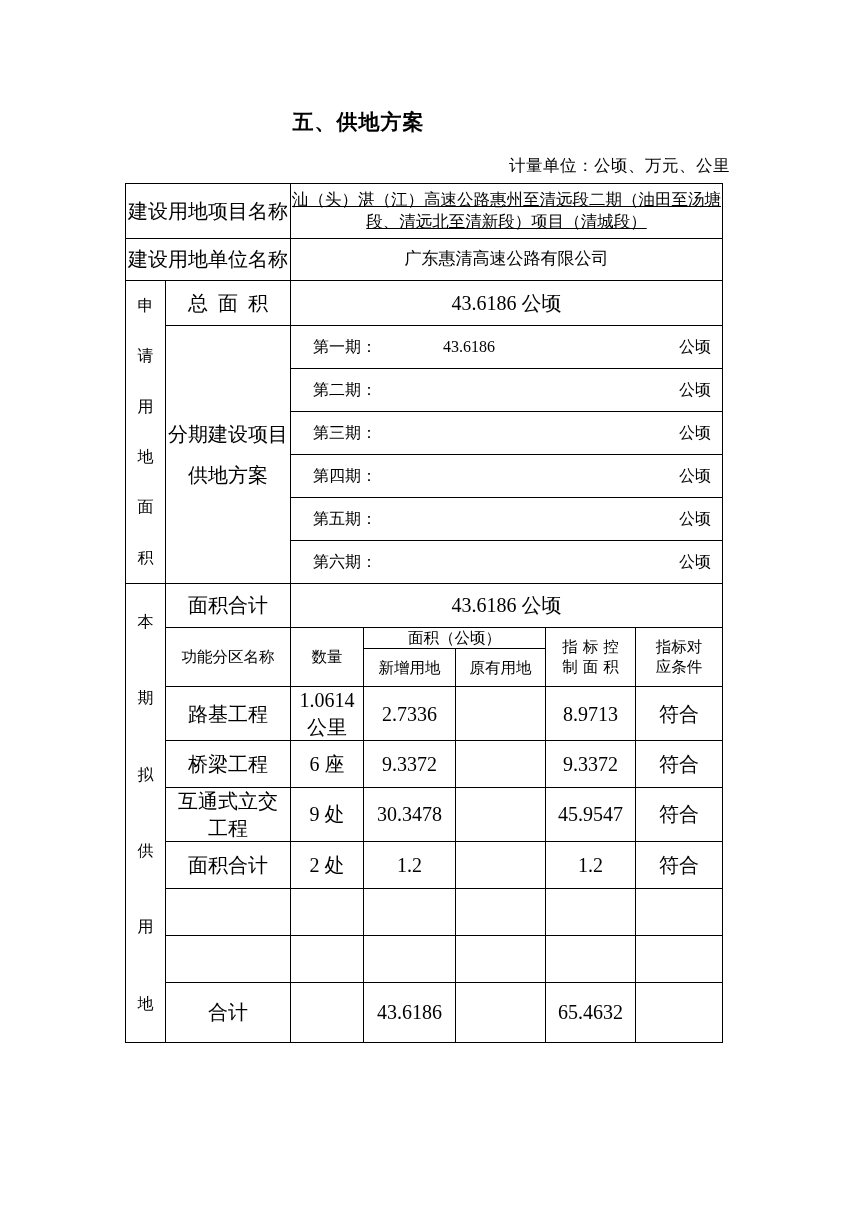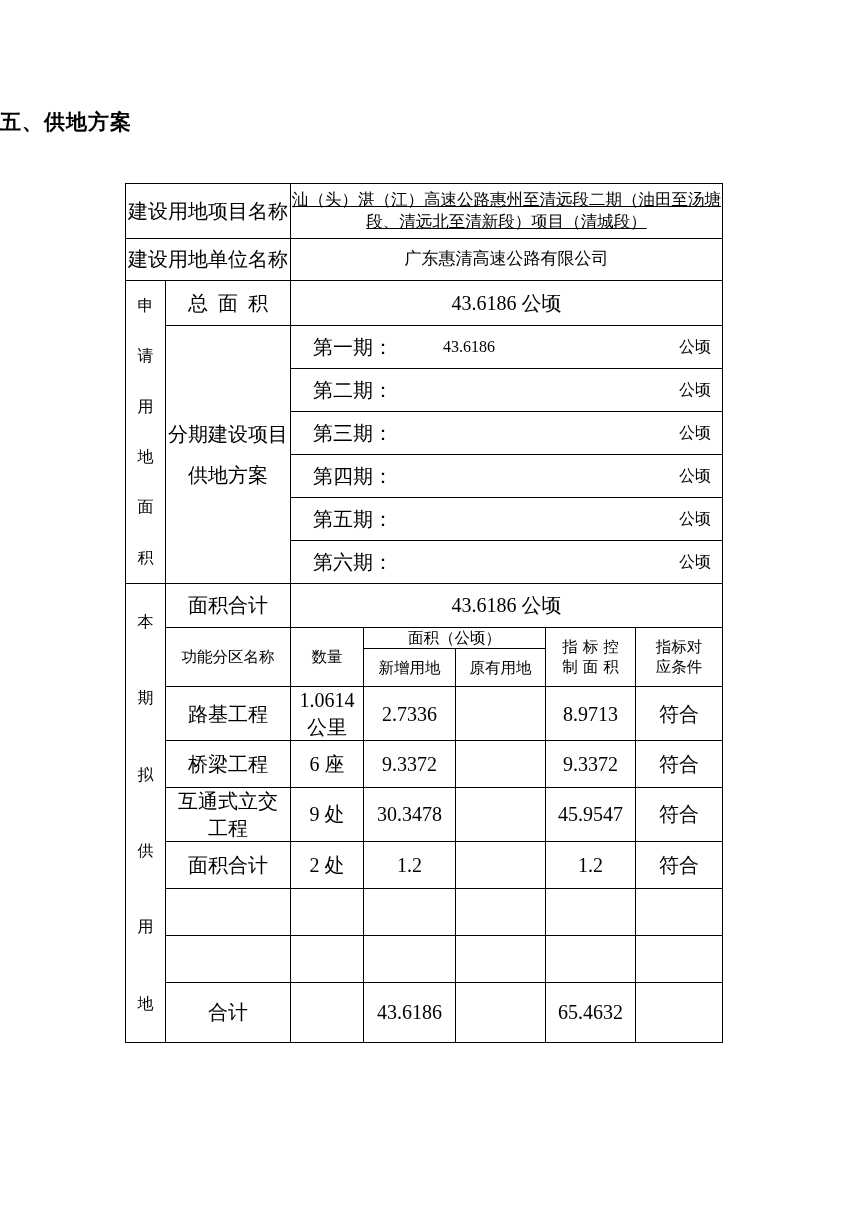--- a/index.html
+++ b/index.html
@@ -21,21 +21,21 @@
     left: 0; top: 0;
     width: 850px;
     height: 1205px;
   }
 
   .doc-title {
     position: absolute;
     left: 0;
     top: 108px;
     width: 717px;
-    text-align: left;
+    text-align: center;
     font-size: 21px;
     font-weight: bold;
     letter-spacing: 1px;
     font-family: "Liberation Sans", "DejaVu Sans", sans-serif;
   }
 
   .unit-line {
     position: absolute;
     right: 120px;
     top: 155px;
@@ -101,21 +101,21 @@
 
   .phase-cell {
     position: relative;
     height: 42px;
   }
   .phase-cell .ph-label {
     position: absolute;
     left: 22px;
     top: 50%;
     transform: translateY(-50%);
-    font-size: 20px;
+    font-size: 16px;
   }
   .phase-cell .ph-value {
     position: absolute;
     left: 152px;
     top: 50%;
     transform: translateY(-50%);
     font-size: 16px;
   }
   .phase-cell .ph-unit {
     position: absolute;
@@ -130,20 +130,21 @@
   .two-line { line-height: 1.25; }
   .hdr { font-size: 15.5px; }
   .empty-row td { height: 46px; }
 </style>
 </head>
 <body>
 
 <div class="page">
 
   <div class="doc-title">五、供地方案</div>
+  <div class="unit-line">计量单位：公顷、万元、公里</div>
 
   <table class="supply-table">
     <colgroup>
       <col style="width:40px">
       <col style="width:125px">
       <col style="width:73px">
       <col style="width:92px">
       <col style="width:90px">
       <col style="width:90px">
       <col style="width:87px">

